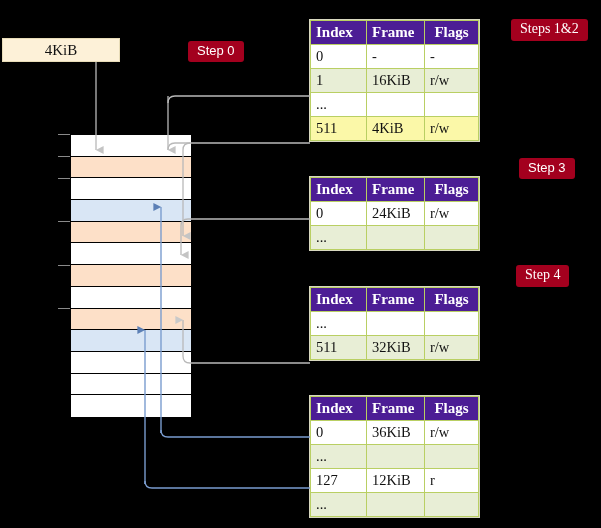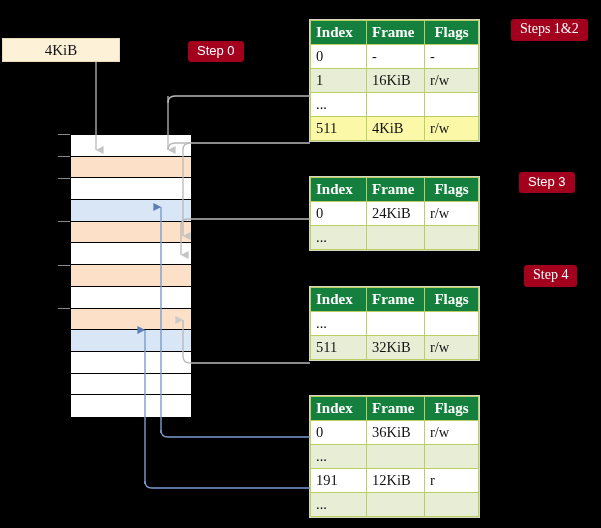--- a/index.html
+++ b/index.html
@@ -29,21 +29,21 @@
   .m-peach{background:#fde0c8;}
   .m-blue {background:#d9e6f5;}
   .tick{position:absolute;width:12px;height:0;border-top:1.5px solid #8a8a8a;left:58px;}
 
   
   .ptable{position:absolute;border-collapse:collapse;
           background:#000;box-shadow:0 0 0 1px #d8d8c0;}
   .ptable td,.ptable th{border:1px solid #b9cf63;padding:2px 5px 3px 5px;
           font-size:14.5px;color:#111;height:24px;box-sizing:border-box;
           text-align:left;vertical-align:middle;}
-  .ptable th{background:#15803d;color:#ffffff;font-weight:bold;font-size:15px;}
+  .ptable th{background:#4c1d95;color:#ffffff;font-weight:bold;font-size:15px;}
   .ptable td.c-idx{width:56px;}
   .ptable td.c-frm{width:58px;}
   .ptable td.c-flg{width:54px;}
   .ptable th.c-idx{width:56px;}
   .ptable th.c-frm{width:58px;font-family:Liberation Serif, serif;}
   .ptable th.c-flg{width:54px;text-align:center;}
   tr.r-white td{background:#ffffff;}
   tr.r-tint td{background:#e8eed6;}
   td.hl{background:#fbf8a8 !important;}
 
@@ -59,24 +59,24 @@
   <div class="srcbox">
     <span>4KiB</span>
   </div>
 
   <div class="badge sans" style="left:188px;top:41px;">
     <span>Step 0</span>
   </div>
   <div class="badge" style="left:511px;top:19px;">
     <span>Steps 1&amp;2</span>
   </div>
-  <div class="badge sans" style="left:519px;top:172px;">
+  <div class="badge sans" style="left:519px;top:158px;">
     <span>Step 3</span>
   </div>
-  <div class="badge" style="left:516px;top:265px;margin-left:8px;">
+  <div class="badge" style="left:516px;top:265px;">
     <span>Step 4</span>
   </div>
 
   <div class="memcol" id="memcol">
       <div class="memrow m-white" style="top: 0px; height: 21.6923px;"></div>
       <div class="memrow m-peach" style="top: 21.6923px; height: 21.6923px;"></div>
       <div class="memrow m-white" style="top: 43.3846px; height: 21.6923px;"></div>
       <div class="memrow m-blue" style="top: 65.0769px; height: 21.6923px;"></div>
       <div class="memrow m-peach" style="top: 86.7692px; height: 21.6923px;"></div>
       <div class="memrow m-white" style="top: 108.462px; height: 21.6923px;"></div>
@@ -182,21 +182,21 @@
           <td class="c-idx">0</td>
           <td class="c-frm">36KiB</td>
           <td class="c-flg">r/w</td>
         </tr>
         <tr class="r-tint">
           <td class="c-idx">...</td>
           <td class="c-frm"></td>
           <td class="c-flg"></td>
         </tr>
         <tr class="r-white">
-          <td class="c-idx">191</td>
+          <td class="c-idx">127</td>
           <td class="c-frm">12KiB</td>
           <td class="c-flg">r</td>
         </tr>
         <tr class="r-tint">
           <td class="c-idx">...</td>
           <td class="c-frm"></td>
           <td class="c-flg"></td>
         </tr>
       </tbody>
     </table>

